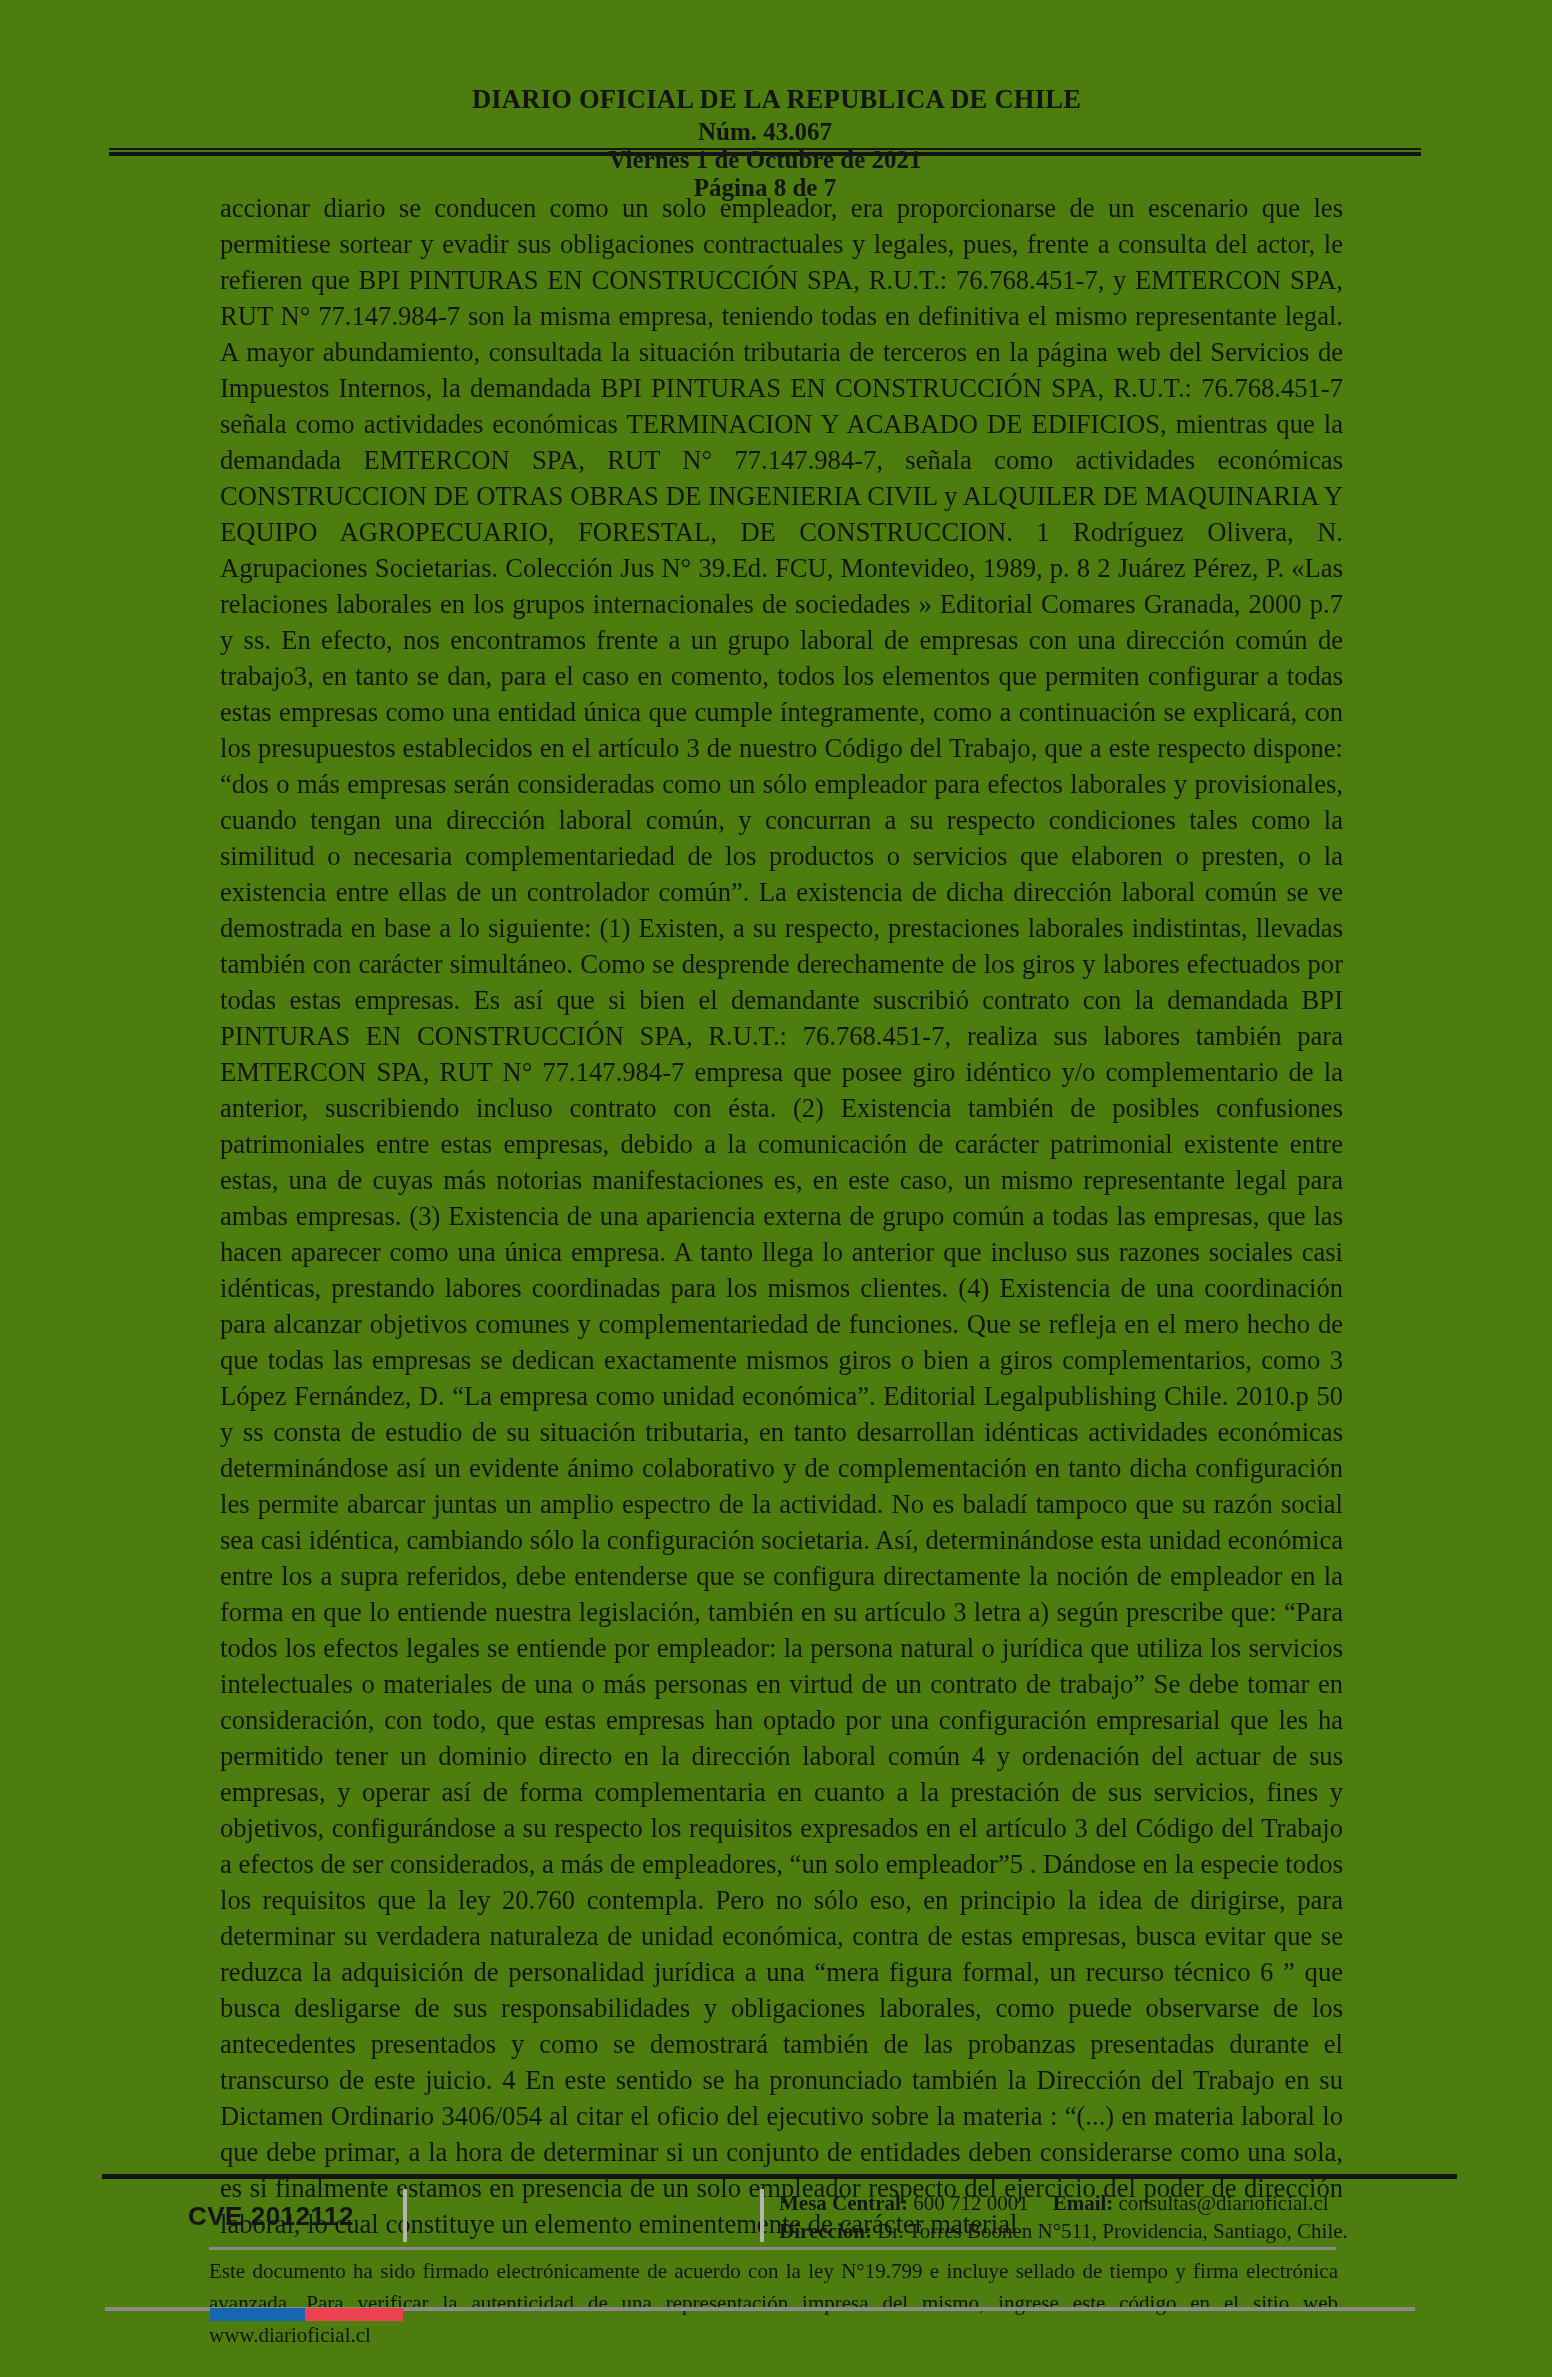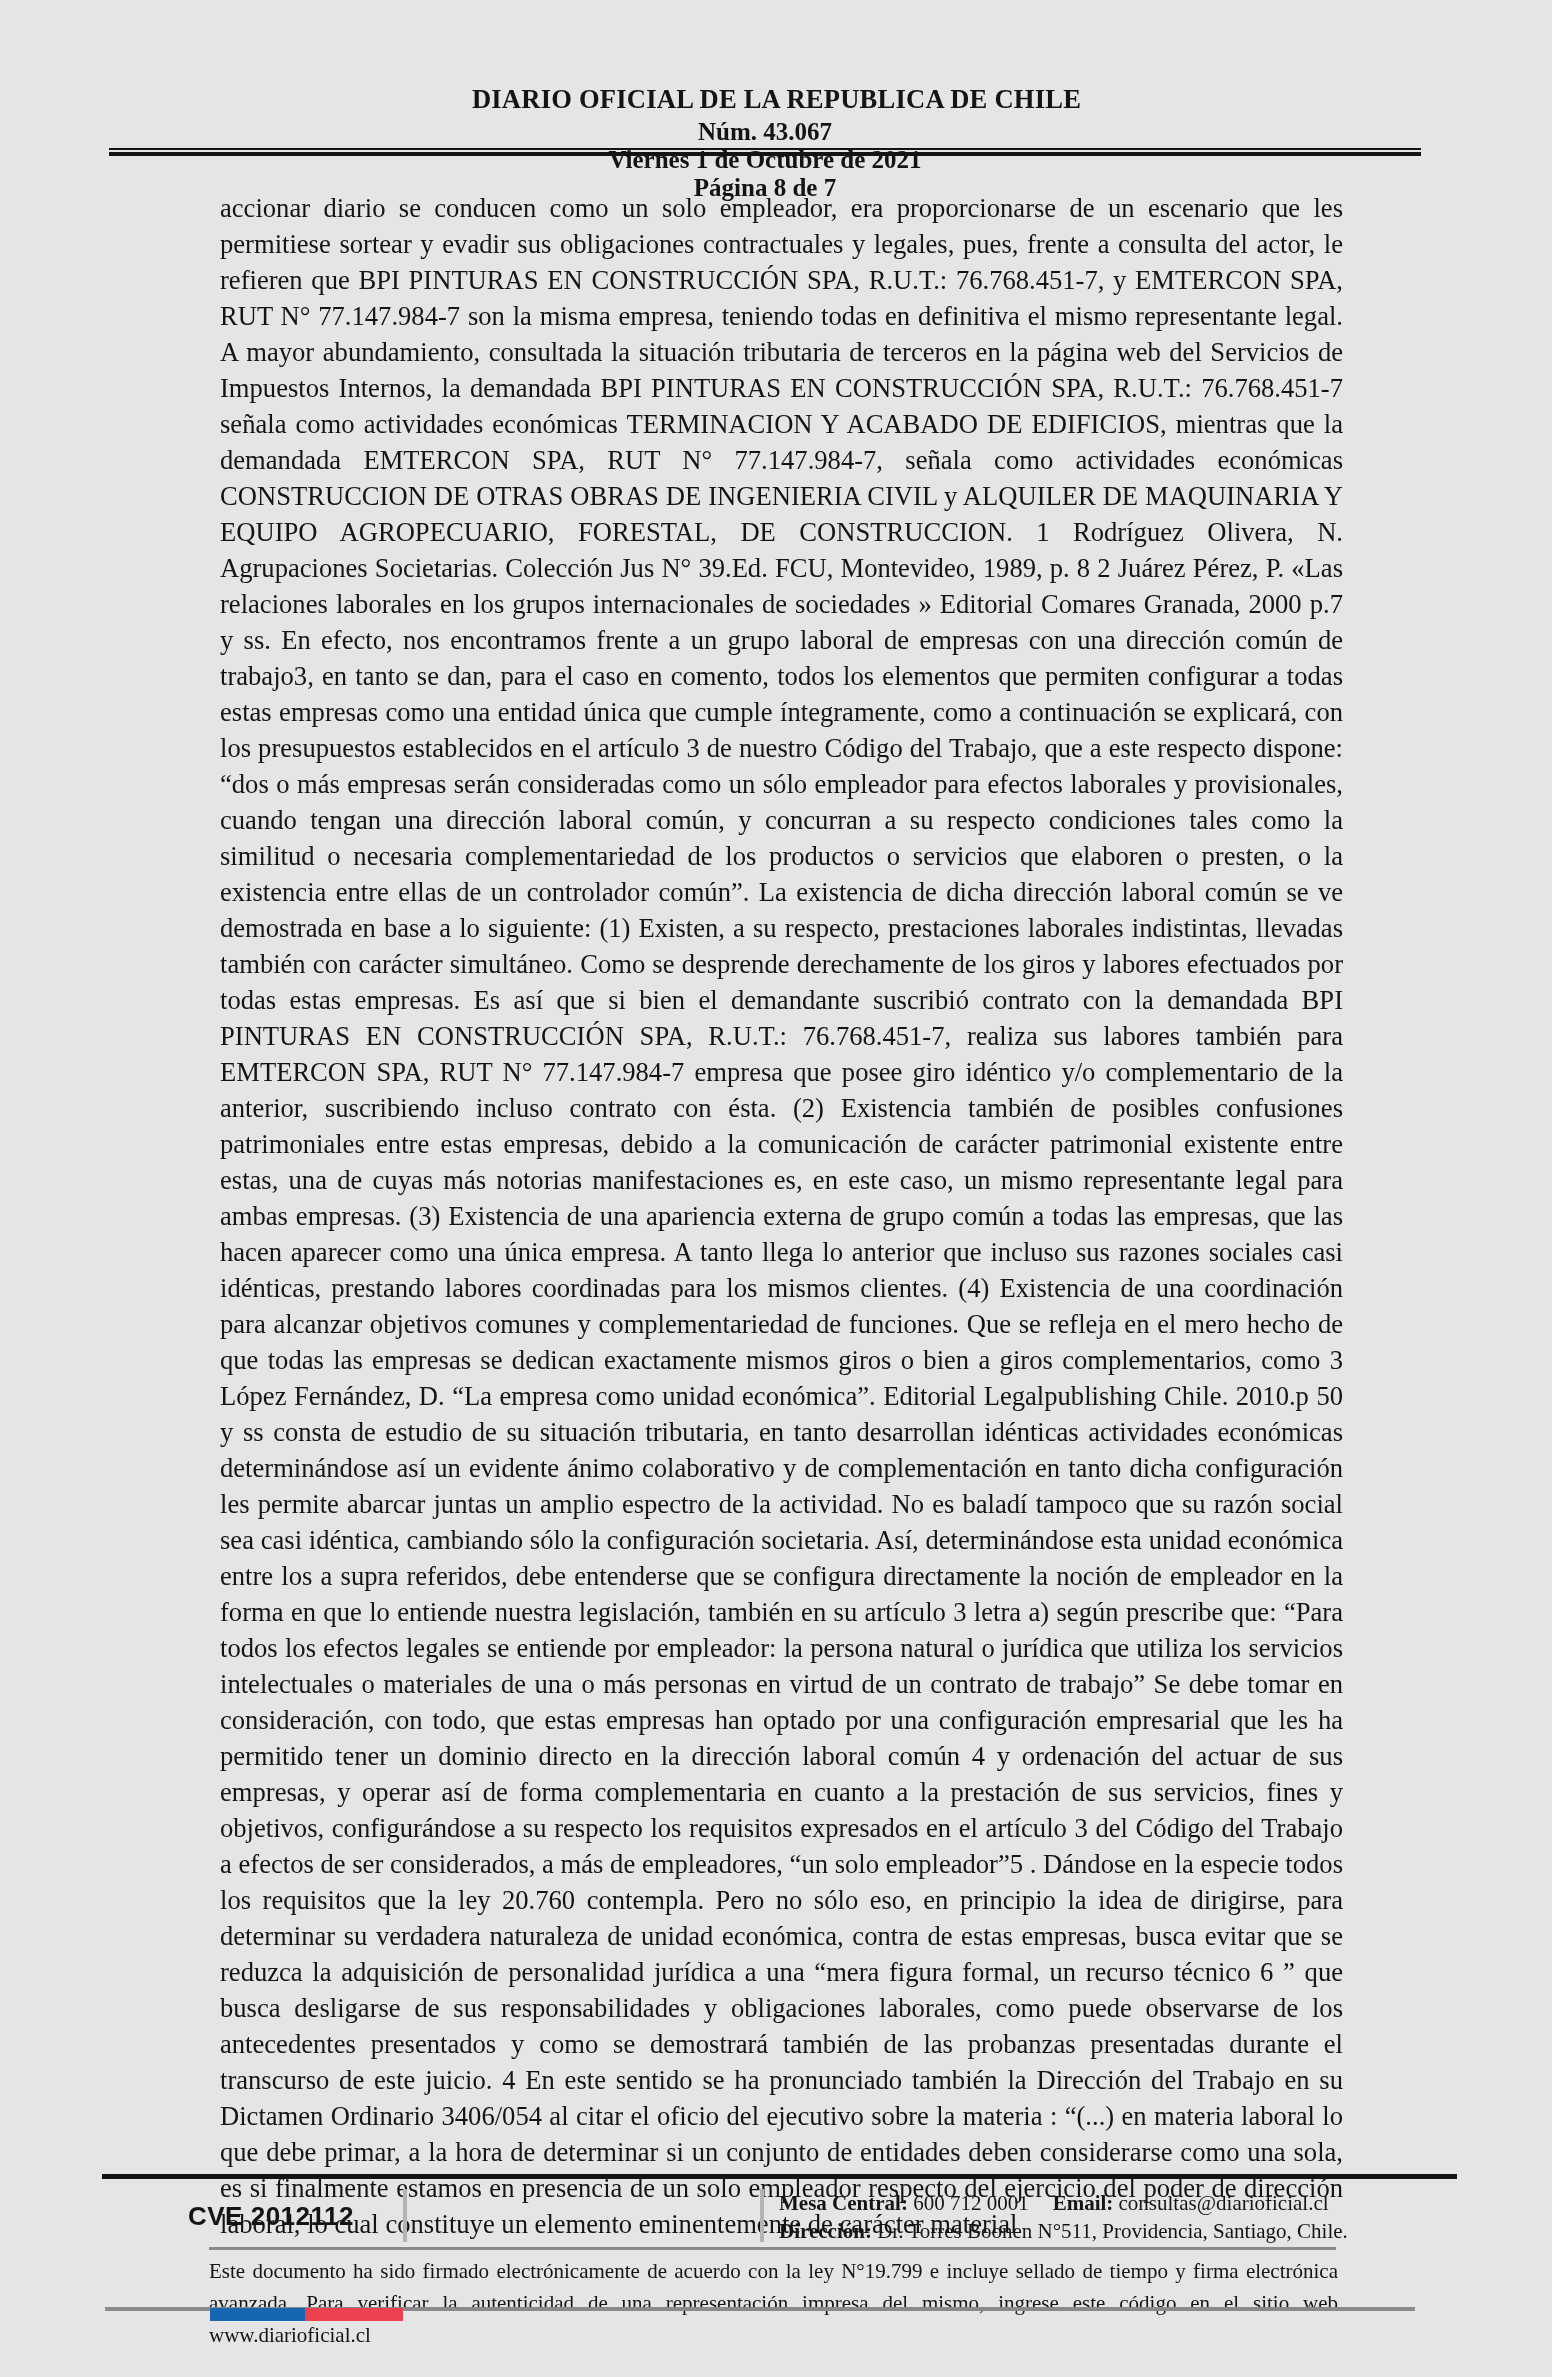--- a/index.html
+++ b/index.html
@@ -6,21 +6,21 @@
     --flag_blue:#1467b0;
     --flag_red:#ee4150;
     --rule_gray:#8a8a8a;
     --divider_gray:#b4b4b4;
     --ink:#141414;
   }
   html,body{margin:0;padding:0;background:#ffffff;}
   .page{
     position:relative;
     width:1553px;height:2377px;
-    background:#e5e5e5;
+    background:#4d7c0f;
     font-family:"Liberation Serif","DejaVu Serif",serif;
     color:var(--ink);
     overflow:hidden;
   }
   .title{
     position:absolute;top:84px;left:0;width:100%;
     text-align:center;font-weight:bold;font-size:26.6px;letter-spacing:0.2px;
   }
   .header-row{
     position:absolute;top:118px;left:109px;width:1312px;

